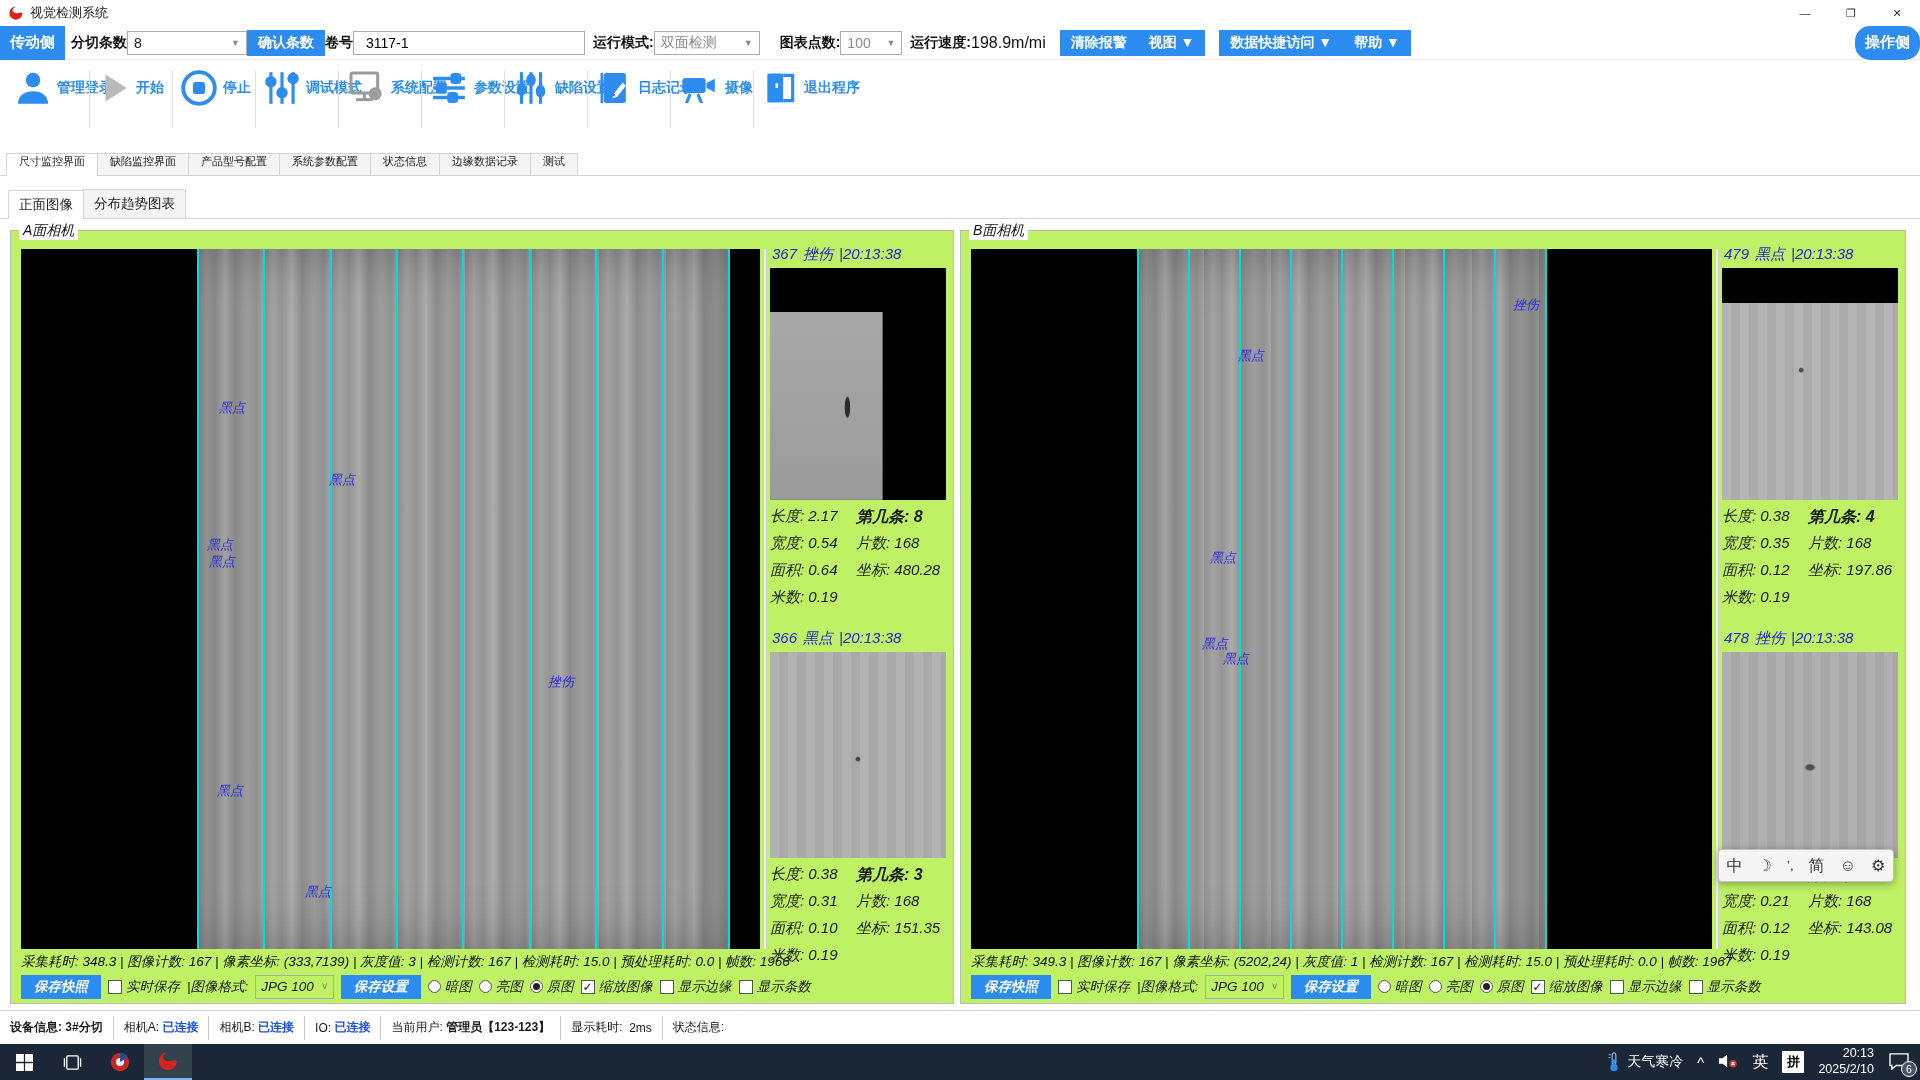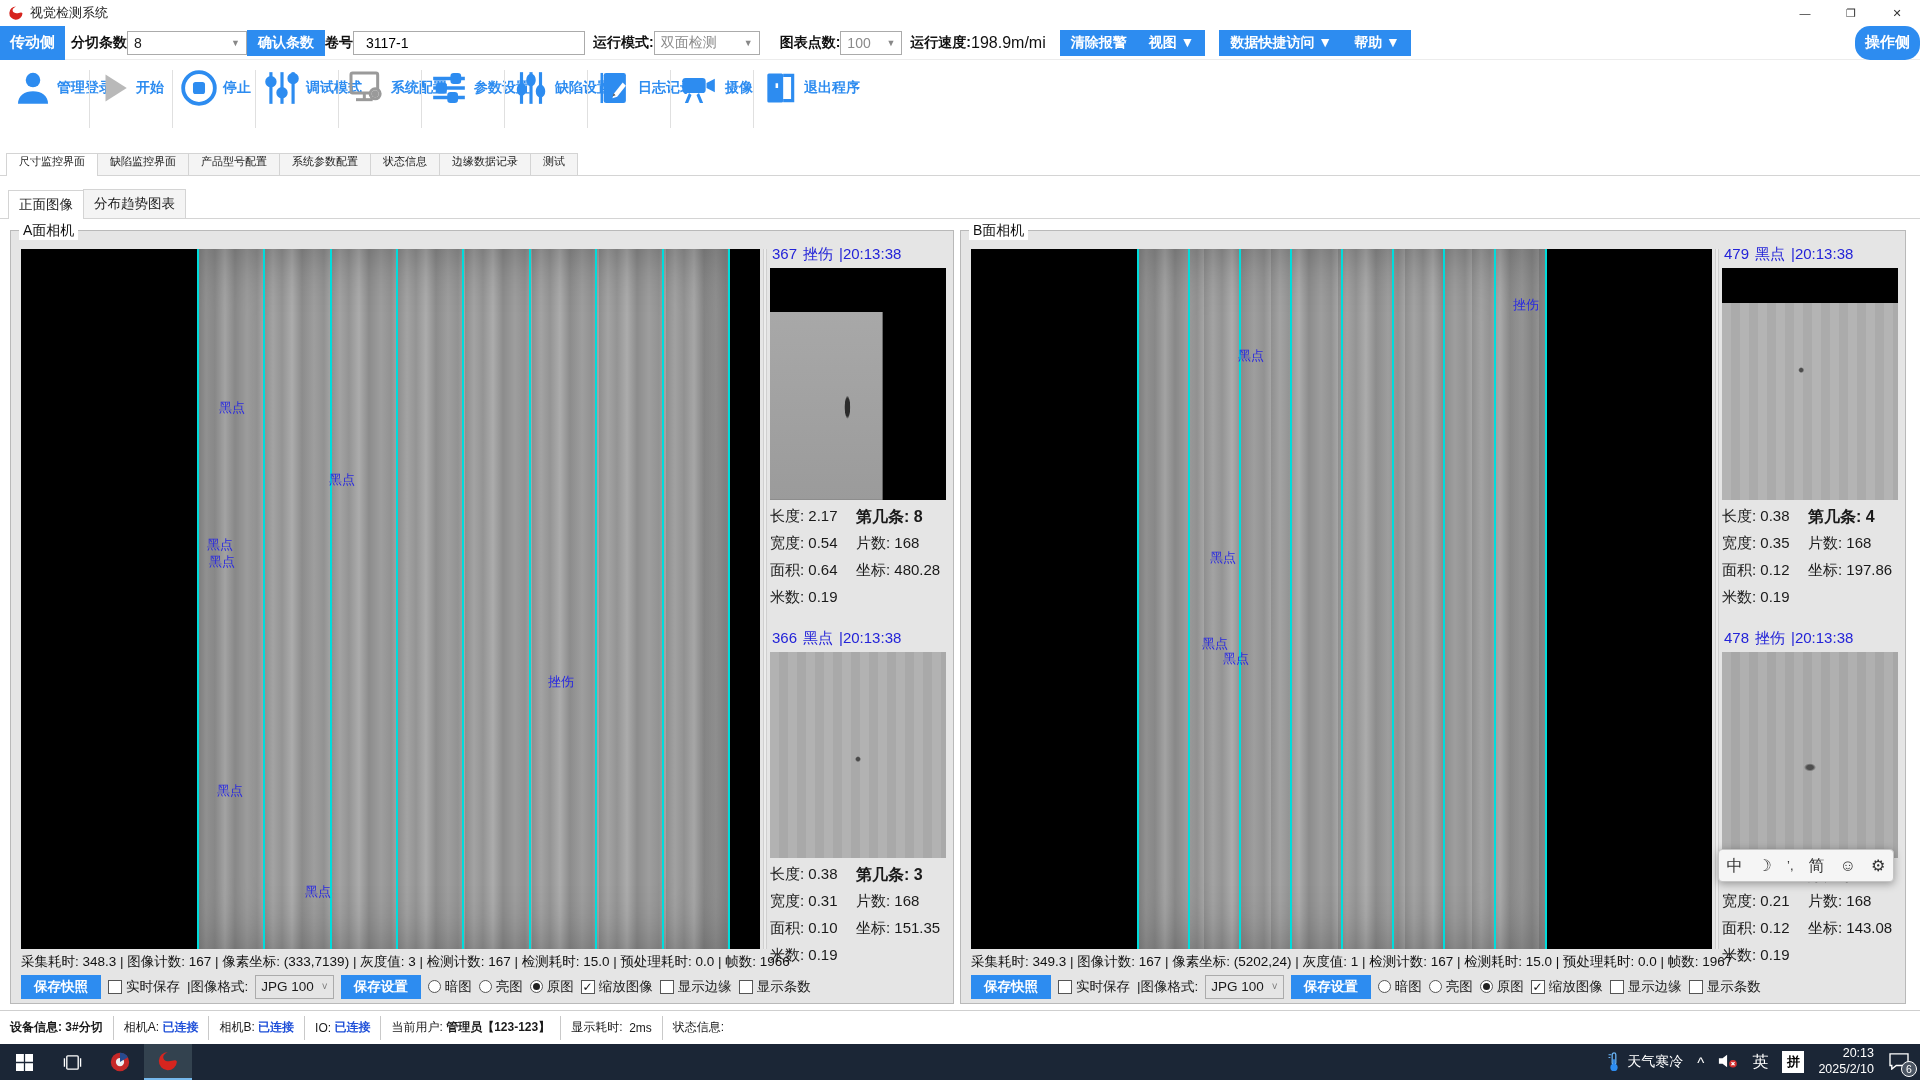--- a/index.html
+++ b/index.html
@@ -41,21 +41,21 @@
   .tabbar { position:absolute; top:145px; left:0; width:1920px; height:31px;
     display:flex; align-items:flex-end; padding-left:6px; border-bottom:1px solid #d4d4d4; background:#fff; }
   .tab { font-size:11px; padding:0 12px 6px 12px; border:1px solid #d4d4d4; border-bottom:none;
     background:#f4f4f4; margin-right:-1px; position:relative; cursor:pointer; white-space:nowrap; }
   .tab.active { background:#fff; z-index:2; margin-bottom:-1px; padding-bottom:7px; }
   .subtabbar { position:absolute; top:188px; left:0; width:1920px; height:31px;
     display:flex; align-items:flex-end; padding-left:8px; border-bottom:1px solid #d4d4d4; background:#fff; }
   .subtabbar .tab { font-size:13.5px; padding:5px 10px; }
 
   
-  .groupbox { position:absolute; top:230px; height:774px; border:1px solid #b9b9b9; background:#e5e5e5; }
+  .groupbox { position:absolute; top:230px; height:774px; border:1px solid #b9b9b9; background:#bef264;font-style:italic; }
   #panelA { left:10px;  width:944px; }
   #panelB { left:960px; width:946px; }
   .gb-title { position:absolute; top:-9px; left:8px; background:#fff; padding:0 4px; font-size:14px; color:#111; }
 
   .cam-image { position:absolute; left:10px; top:18px; width:739px; height:700px; background:#000; overflow:hidden; }
   #panelB .cam-image { width:741px; }
   .film { position:absolute; top:0; bottom:0;
     background:repeating-linear-gradient(90deg,#8f8f8f 0px,#a3a3a3 9px,#949494 18px,#acacac 28px,
       #8c8c8c 38px,#9e9e9e 50px,#929292 60px,#a6a6a6 67px);
     box-shadow:inset 0 0 60px rgba(0,0,0,.3); }

